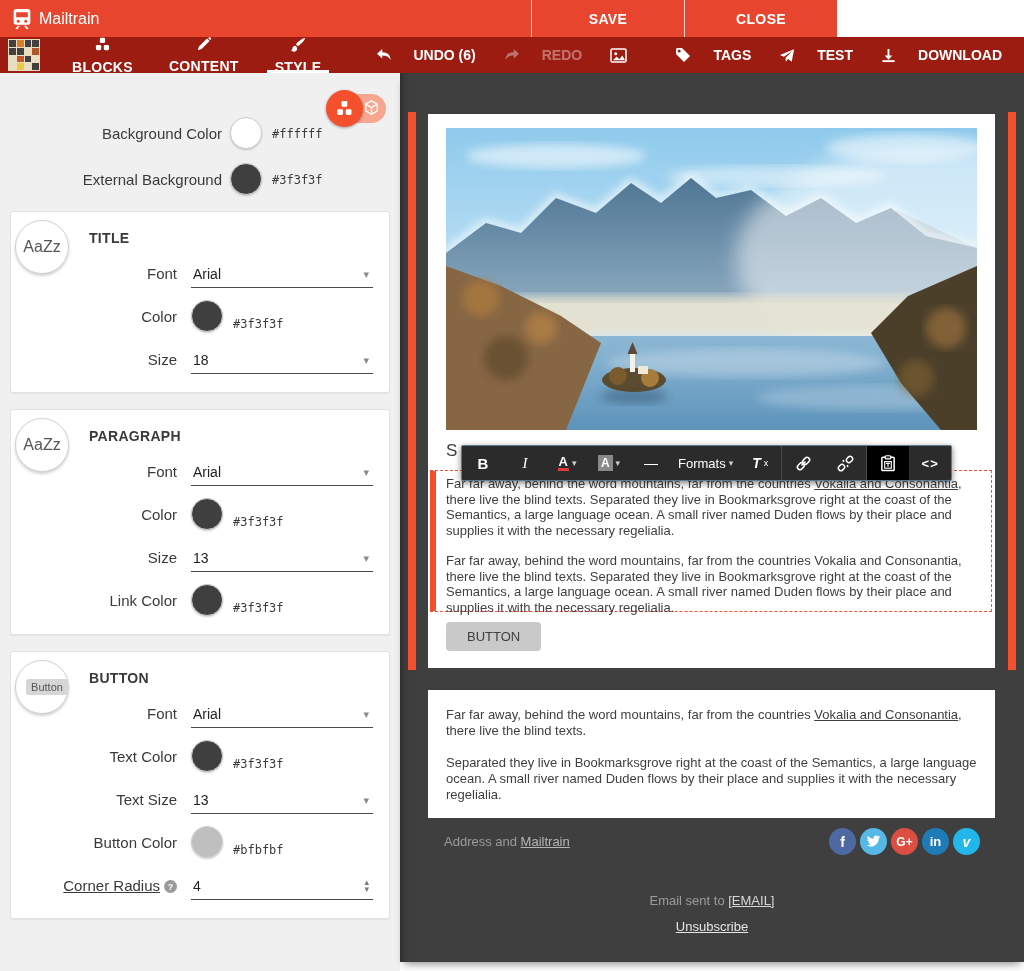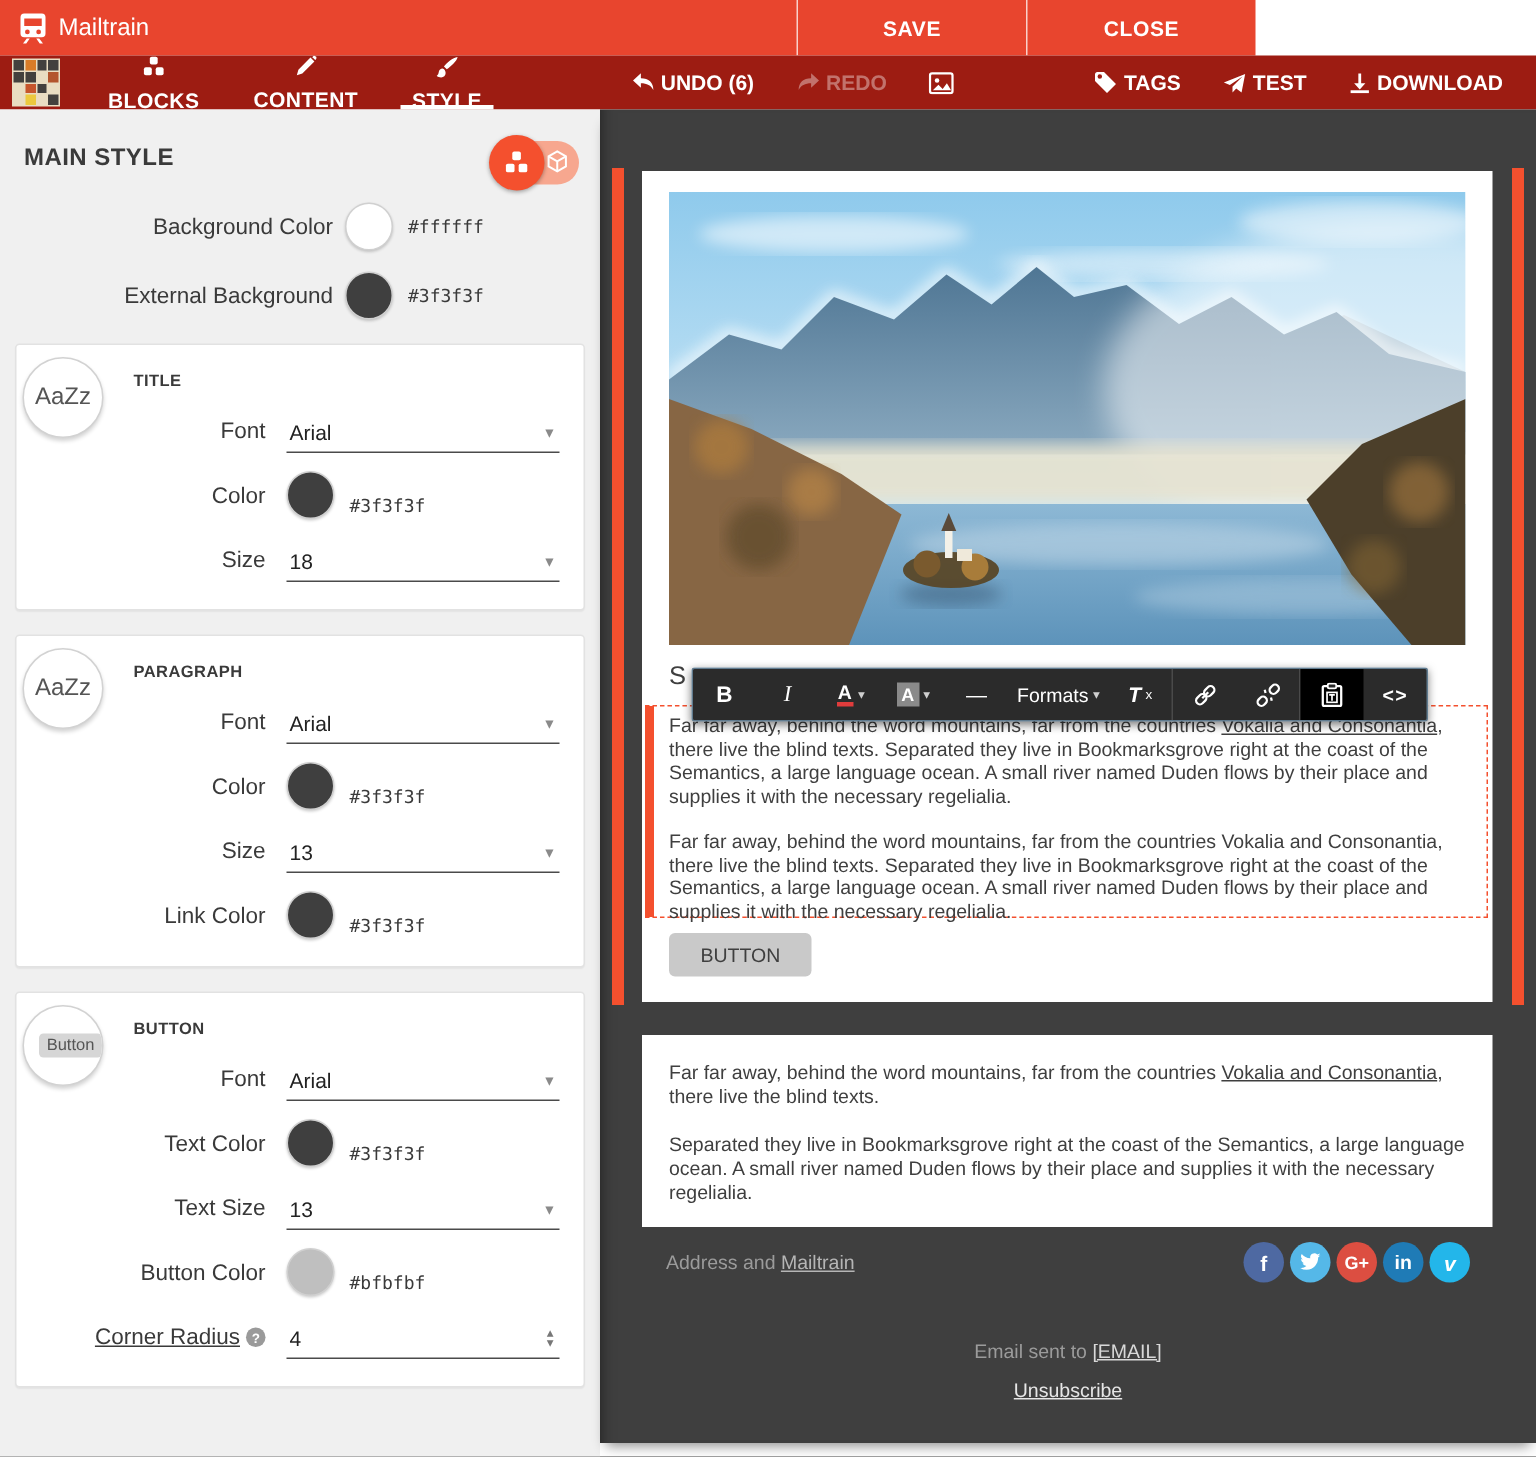--- a/index.html
+++ b/index.html
@@ -13,21 +13,21 @@
   .top-btn{width:152px;display:flex;align-items:center;justify-content:center;font-weight:bold;font-size:14px;letter-spacing:.4px;border-left:1px solid rgba(255,255,255,.75);cursor:pointer;}
 
   
   .subbar{position:absolute;left:0;top:37px;width:1024px;height:36px;background:#9d1c12;display:flex;align-items:center;color:#fff;}
   .mosaic-logo{width:30px;height:30px;margin:0 14px 0 8px;background:#e9ddc2;padding:1px;display:grid;grid-template-columns:repeat(4,1fr);grid-template-rows:repeat(4,1fr);gap:1px;}
   .mosaic-logo i{display:block;}
   .tabs{display:flex;align-items:stretch;height:100%;}
   .tab{display:flex;align-items:center;gap:7px;padding:0 18px;font-weight:bold;font-size:14px;letter-spacing:.3px;position:relative;cursor:pointer;flex-direction:column;}
   .tab.active:after{content:"";position:absolute;left:10px;right:10px;bottom:0;height:3px;background:#fff;}
   .sub-group{display:flex;align-items:center;gap:4px;}
-  .sub-btn{display:flex;align-items:center;gap:4px;padding:0 12px;font-weight:bold;font-size:14px;height:36px;cursor:pointer;}
+  .sub-btn{display:flex;align-items:center;gap:22px;padding:0 12px;font-weight:bold;font-size:14px;height:36px;cursor:pointer;}
   .sub-btn.disabled{opacity:.38;cursor:default;}
   .flexsp{flex:1;}
   .icon{display:inline-flex;align-items:center;justify-content:center;}
 
   
   .left-panel{position:absolute;left:0;top:73px;width:400px;height:898px;background:#f0f0f0;color:#3a3a3a;}
   .panel-head{position:relative;padding:24px 16px 6px;}
   .panel-title{font-size:16px;font-weight:bold;letter-spacing:.3px;}
   .toggle-pill{position:absolute;right:14px;top:21px;width:57px;height:29px;border-radius:15px;background:#f7a78f;cursor:pointer;}
   .toggle-pill .cube{position:absolute;right:7px;top:6px;}
@@ -36,21 +36,21 @@
   .free-row{display:flex;align-items:center;margin:14px 0 0 0;}
   .free-row .lbl{flex:0 0 222px;text-align:right;padding-right:8px;font-size:15px;}
   .swatch{width:30px;height:30px;border-radius:50%;border:1px solid #d0d0d0;box-shadow:0 1px 2px rgba(0,0,0,.2);flex:0 0 auto;cursor:pointer;}
   .hexwrap{margin-left:8px;}
   .hex{font-family:"DejaVu Sans Mono",monospace;font-size:12px;color:#3a3a3a;padding:2px 2px 4px;}
   .hexline{width:88px;border-bottom:2px dashed #c6c6c6;margin-top:2px;}
 
   .card{position:relative;margin:16px 10px 0;background:#fff;border:1px solid #e2e2e2;border-radius:3px;padding:12px 16px 18px 16px;box-shadow:0 1px 1px rgba(0,0,0,.05);}
   .badge{position:absolute;left:4px;top:8px;width:52px;height:52px;border-radius:50%;background:#fff;border:1px solid #d2d2d2;box-shadow:0 2px 3px rgba(0,0,0,.18);display:flex;align-items:center;justify-content:center;font-size:16px;color:#555;overflow:hidden;}
   .badge .pill{background:#d6d6d6;border-radius:3px;font-size:11px;color:#555;padding:2px 5px;white-space:nowrap;margin-left:10px;}
-  .card-heading{margin-left:62px;font-size:11px;font-weight:bold;letter-spacing:.3px;padding-top:6px;}
+  .card-heading{margin-left:62px;font-size:14px;font-weight:bold;letter-spacing:.3px;padding-top:6px;}
   .frow{display:flex;align-items:center;margin-top:12px;}
   .frow .lbl{flex:0 0 150px;text-align:right;padding-right:14px;font-size:15px;color:#3a3a3a;}
   .ctrl{flex:1;display:flex;align-items:flex-end;min-height:30px;}
   .select{flex:1;display:flex;align-items:center;justify-content:space-between;border-bottom:1px solid #4a4a4a;padding:3px 4px 5px 2px;font-size:14px;color:#222;cursor:pointer;}
   .caret{color:#8a8a8a;font-size:11px;}
   .numfield{flex:1;display:flex;align-items:center;justify-content:space-between;border-bottom:1px solid #4a4a4a;padding:3px 4px 5px 2px;font-size:14px;color:#222;}
   .spin{display:flex;flex-direction:column;line-height:7px;font-size:9px;color:#777;}
   .spin span{cursor:pointer;}
   .help{display:inline-flex;width:13px;height:13px;border-radius:50%;background:#9a9a9a;color:#fff;font-size:9px;font-weight:bold;align-items:center;justify-content:center;margin-left:4px;vertical-align:1px;}
   .lbl-underline{text-decoration:underline;}
@@ -217,21 +217,20 @@
             <rect x="1.5" y="13" width="13" height="2"></rect>
           </svg>
       </span>
       <span>DOWNLOAD</span>
     </div>
   </div>
 </div>
 
 <div class="left-panel">
   <div class="panel-head">
-    <div class="panel-title">MAIN STYLE</div>
     <div class="toggle-pill">
       <span class="cube icon">
         <svg width="15" height="16" viewBox="0 0 16 18" fill="none" stroke="#fff" stroke-width="1.5">
             <path d="M8 1l6.5 3.7v7.6L8 16 1.5 12.3V4.7z"></path>
             <path d="M1.5 4.7L8 8.5l6.5-3.8M8 8.5V16"></path>
           </svg>
       </span>
       <span class="toggle-active">
         <svg width="17" height="17" viewBox="0 0 16 16" fill="#fff">
             <rect x="5.2" y="1" width="5.4" height="5.4" rx="1.2"></rect>

